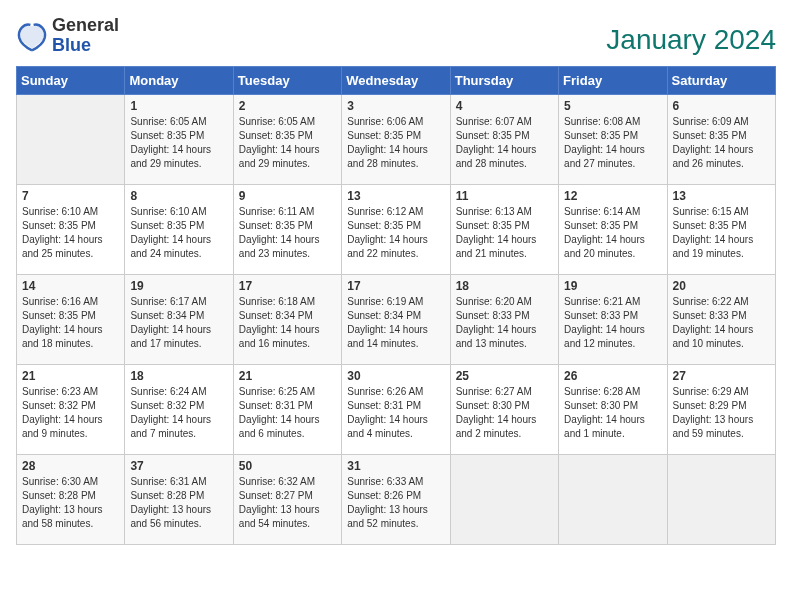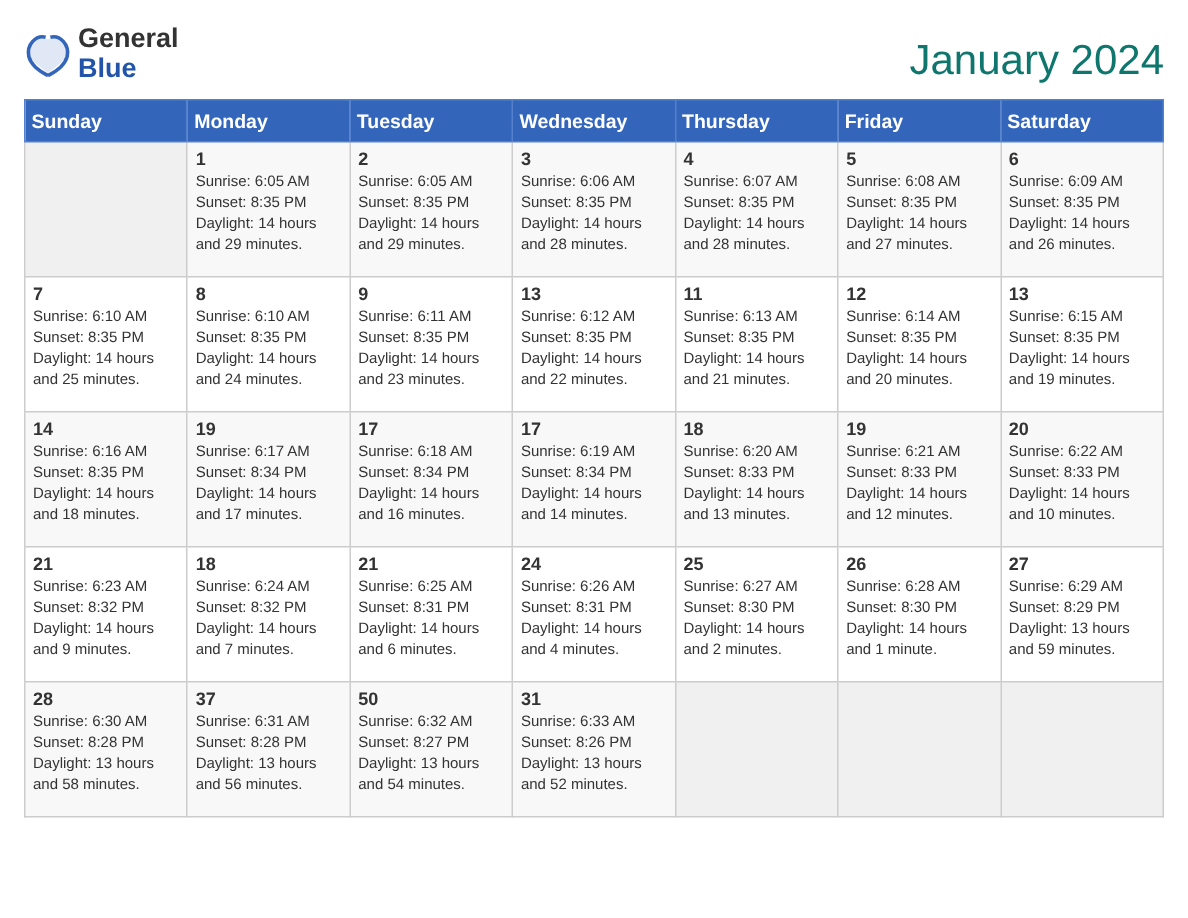--- a/index.html
+++ b/index.html
@@ -217,21 +217,21 @@
         </td>
         <td>
           <span class="day-number">18</span>
           <div class="day-info">Sunrise: 6:24 AM<br>Sunset: 8:32 PM<br>Daylight: 14 hours and 7 minutes.</div>
         </td>
         <td>
           <span class="day-number">21</span>
           <div class="day-info">Sunrise: 6:25 AM<br>Sunset: 8:31 PM<br>Daylight: 14 hours and 6 minutes.</div>
         </td>
         <td>
-          <span class="day-number">24</span>
+          <span class="day-number">30</span>
           <div class="day-info">Sunrise: 6:26 AM<br>Sunset: 8:31 PM<br>Daylight: 14 hours and 4 minutes.</div>
         </td>
         <td>
           <span class="day-number">25</span>
           <div class="day-info">Sunrise: 6:27 AM<br>Sunset: 8:30 PM<br>Daylight: 14 hours and 2 minutes.</div>
         </td>
         <td>
           <span class="day-number">26</span>
           <div class="day-info">Sunrise: 6:28 AM<br>Sunset: 8:30 PM<br>Daylight: 14 hours and 1 minute.</div>
         </td>

